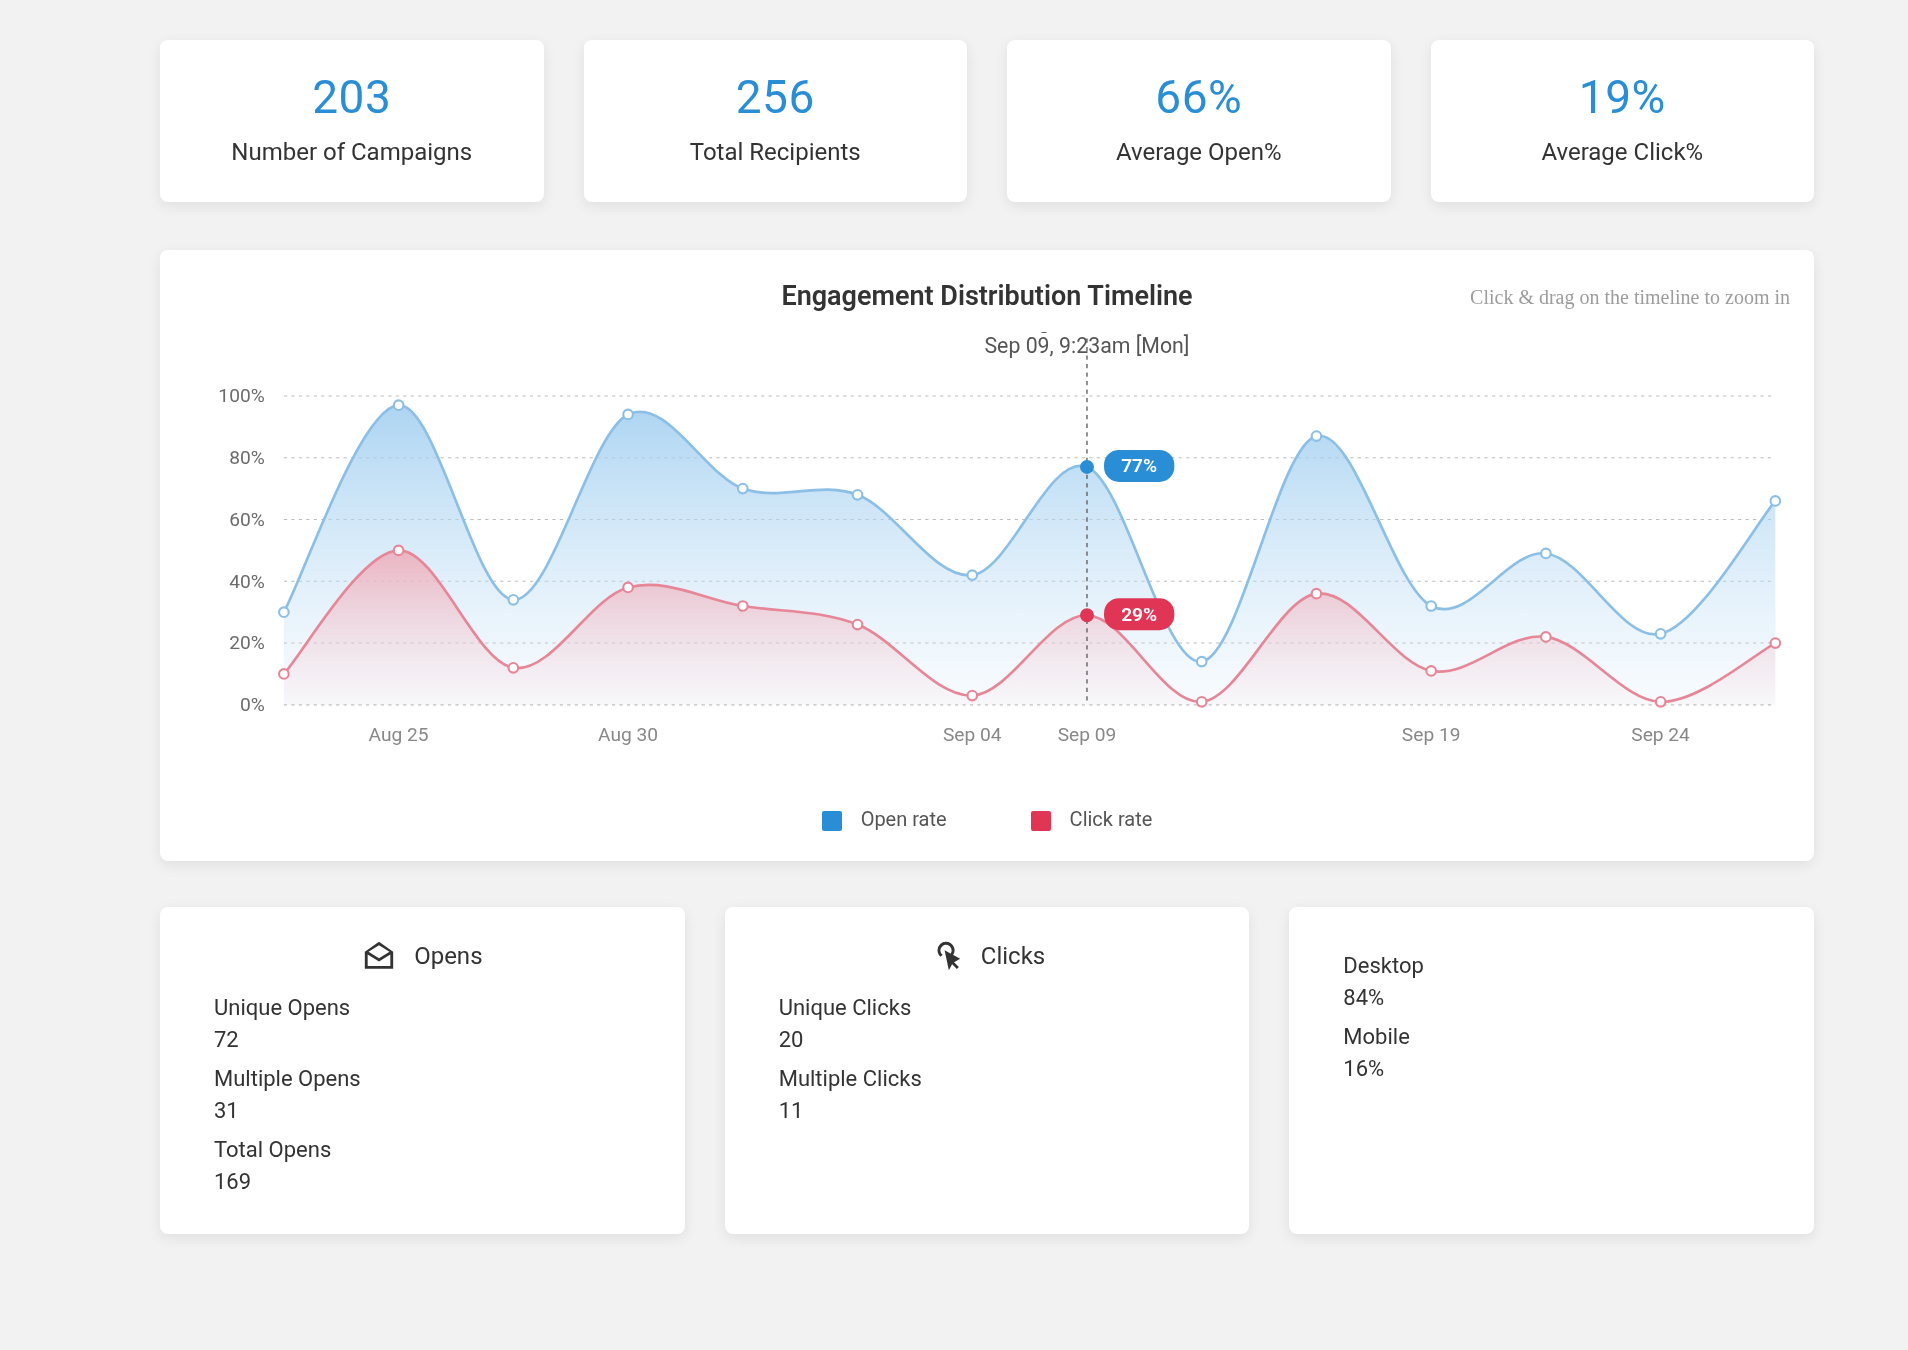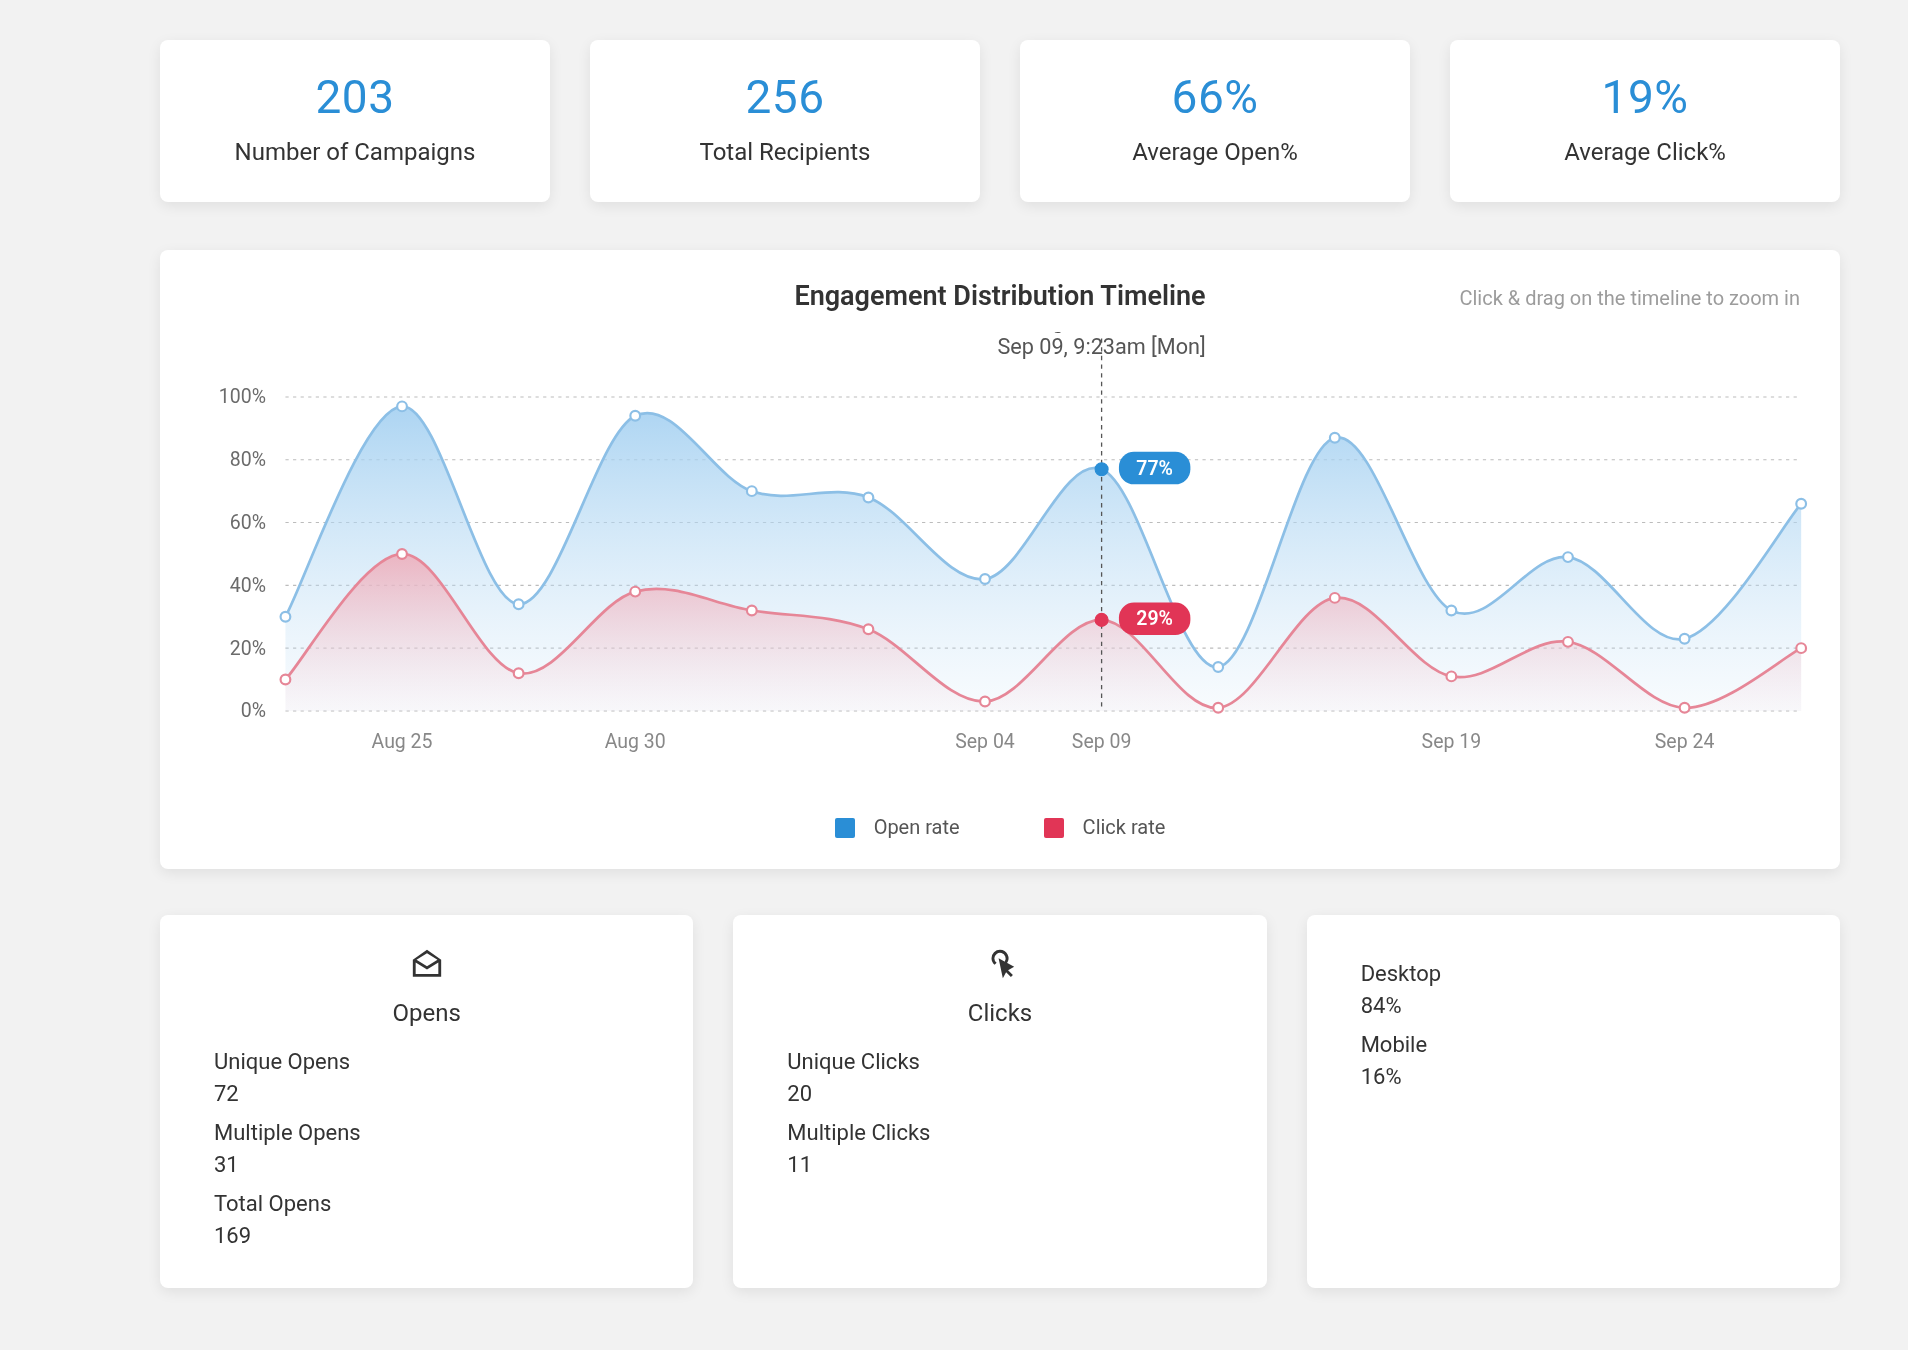--- a/index.html
+++ b/index.html
@@ -1,27 +1,27 @@
 <!DOCTYPE html>
 <html><head>
 <meta charset="utf-8">
 <style>
   html,body{margin:0;padding:0;background:#f2f2f2;font-family:-apple-system,BlinkMacSystemFont,"Segoe UI",Roboto,"Helvetica Neue",Arial,sans-serif;color:#333;}
   *{box-sizing:border-box}
-  .page{width:1908px;min-height:1350px;padding:40px 68px 60px 160px;}
+  .page{width:1908px;min-height:1350px;padding:40px 94px 60px 160px;}
   .card{background:#fff;border-radius:8px;box-shadow:0 4px 14px rgba(0,0,0,.08);}
   
   .kpi-row{display:flex;gap:40px;justify-content:space-between;}
   .kpi{flex:1;padding:30px 10px 36px;text-align:center;}
   .kpi-value{font-size:46px;font-weight:400;color:#2a8ed6;letter-spacing:.5px;}
   .kpi-label{margin-top:14px;font-size:24px;color:#333;}
   
   .chart-card{margin-top:48px;padding:30px 28px 30px 28px;position:relative;}
   .chart-title{text-align:center;font-size:27px;font-weight:600;color:#333;margin-bottom:6px;}
-  .chart-hint{position:absolute;right:40px;top:36px;color:#9c9c9c;font-size:20px;}
+  .chart-hint{position:absolute;right:24px;top:36px;color:#9c9c9c;font-size:20px;font-family:Liberation Serif, serif;}
   .chart-wrap{position:relative;margin-top:20px;}
   .legend{display:flex;gap:84px;justify-content:center;align-items:flex-start;margin-top:28px;font-size:20px;color:#555;}
   .legend-swatch{display:inline-block;width:20px;height:20px;border-radius:2px;margin-right:14px;vertical-align:middle}
   .sw-open{background:#2a8ed6;}
   .sw-click{background:#e13556;}
   .svg-chart{display:block;width:100%;height:auto;}
   .axis-text{font-size:18px;fill:#6b6b6b;}
   .tick-text{font-size:18px;fill:#888;}
   .grid-line{stroke:#bcbcbc;stroke-width:1;stroke-dasharray:3 4;}
   .area-open{fill:url(#gradOpen);}
@@ -35,21 +35,21 @@
   .marker-text{font-size:20px;fill:#555;text-anchor:middle;}
   .pill{rx:14;ry:14;}
   .pill-open{fill:#2a8ed6;}
   .pill-click{fill:#e13556;}
   .pill-text{fill:#fff;font-size:18px;font-weight:600;text-anchor:middle;dominant-baseline:central;}
   .active-dot-open{fill:#2a8ed6;stroke:#2a8ed6;}
   .active-dot-click{fill:#e13556;stroke:#e13556;}
   
   .stats-row{display:flex;gap:40px;margin-top:46px;}
   .stats-card{flex:1;padding:32px 44px 40px;}
-  .stats-header{display:flex;align-items:center;justify-content:center;gap:18px;font-size:24px;color:#333;margin-bottom:22px;flex-direction:column;}
+  .stats-header{display:flex;align-items:center;justify-content:center;gap:18px;font-size:24px;color:#333;margin-bottom:22px;}
   .stats-header svg{width:34px;height:34px;flex:0 0 34px;fill:#333;}
   .stat-line{display:flex;align-items:baseline;font-size:22px;color:#333;margin-top:14px;flex-direction:column;}
   .stat-line .name{white-space:nowrap;}
   .stat-line .dots{flex:1;border-bottom:2px dotted #bbb;margin:0 10px 5px 10px;}
   .stat-line .val{white-space:nowrap;}
 </style>
 </head>
 <body>
 
 <div class="page">

